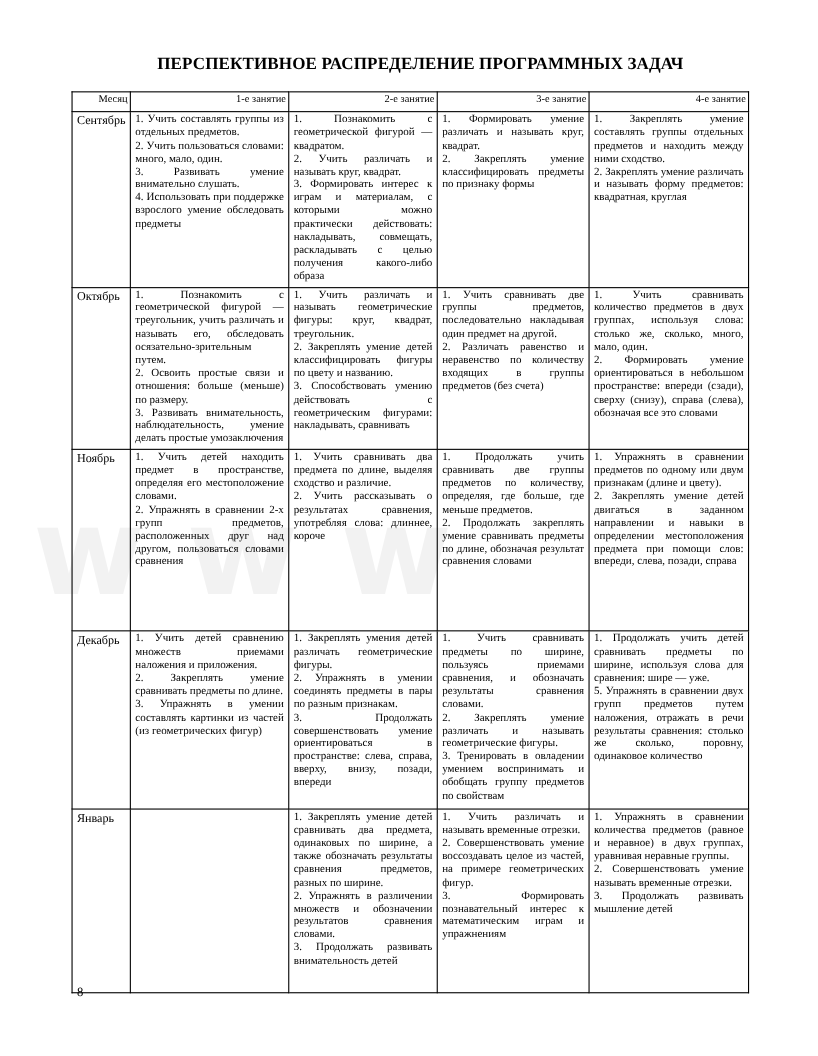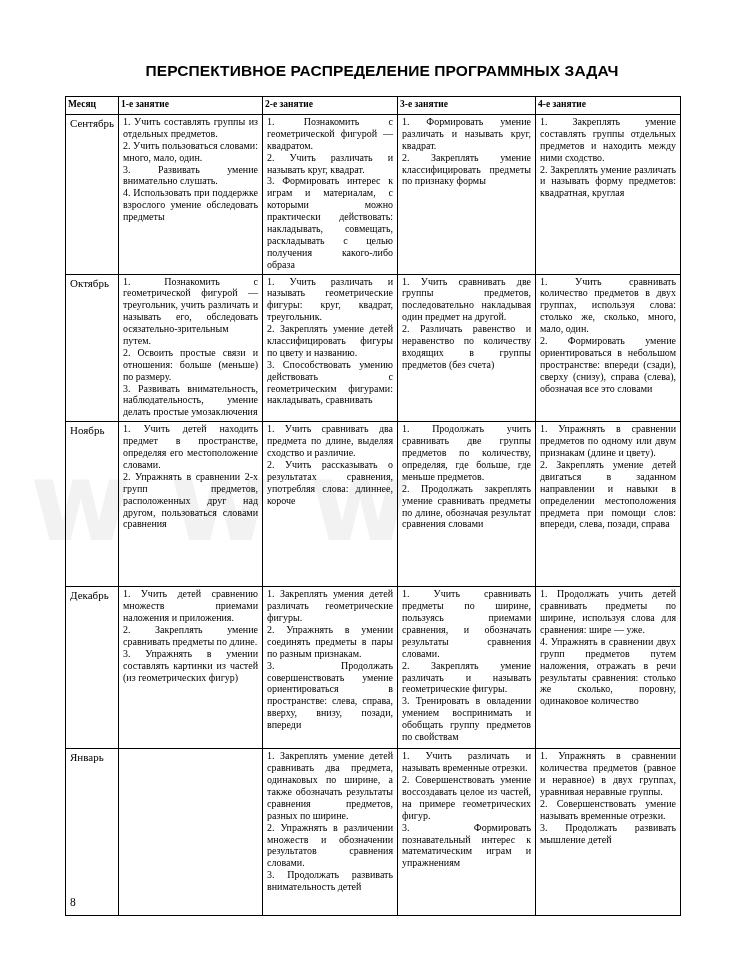--- a/index.html
+++ b/index.html
@@ -6,27 +6,27 @@
   .page {
     position:relative;
     width:744px; height:960px;
     margin:0 auto;
     background:#ffffff;
     font-family:"Liberation Serif", serif;
     color:#000;
     overflow:hidden;
   }
   .doc-title {
-    font-family:Liberation Sans, sans-serif;
+    font-family:Liberation Serif, serif;
     font-weight:bold;
     font-size:15.5px;
     letter-spacing:0.1px;
     text-align:center;
     padding-top:46px;
-    margin:16px;
+    margin:4px;
     padding-left:20px;
   }
   .doc-subtitle {
     font-family:"Liberation Serif", serif;
     font-weight:bold;
     font-size:18px;
     letter-spacing:0.6px;
     text-align:center;
     margin:27px 0 0 0;
   }
@@ -38,23 +38,23 @@
     position:relative;
     z-index:1;
   }
   .schedule th, .schedule td {
     border:1px solid #000;
     vertical-align:top;
     padding:1px 4px 3px 4px;
     overflow:hidden;
   }
   .schedule th {
-    font-weight:bold;
+    font-weight:normal;
     font-size:9.5px;
-    text-align:left;
+    text-align:right;
     padding:2px 2px 3px 2px;
     height:12px;
   }
   td.month-cell {
     font-size:11px;
     padding-top:2px;
   }
   .lesson-item {
     margin:0;
     font-size:10px;
@@ -187,21 +187,21 @@
             <p class="lesson-item">2. Упражнять в умении соединять предметы в пары по разным признакам.</p>
             <p class="lesson-item">3. Продолжать совершенствовать умение ориентироваться в пространстве: слева, справа, вверху, внизу, позади, впереди</p>
           </td>
         <td>
             <p class="lesson-item">1. Учить сравнивать предметы по ширине, пользуясь приемами сравнения, и обозначать результаты сравнения словами.</p>
             <p class="lesson-item">2. Закреплять умение различать и называть геометрические фигуры.</p>
             <p class="lesson-item">3. Тренировать в овладении умением воспринимать и обобщать группу предметов по свойствам</p>
           </td>
         <td>
             <p class="lesson-item">1. Продолжать учить детей сравнивать предметы по ширине, используя слова для сравнения: шире — уже.</p>
-            <p class="lesson-item">4. Упражнять в сравнении двух групп предметов путем наложения, отражать в речи результаты сравнения: столько же сколько, поровну, одинаковое количество</p>
+            <p class="lesson-item">5. Упражнять в сравнении двух групп предметов путем наложения, отражать в речи результаты сравнения: столько же сколько, поровну, одинаковое количество</p>
           </td>
       </tr>
       <tr class="row-jan">
         <td class="month-cell">Январь</td>
         <td></td>
         <td>
             <p class="lesson-item">1. Закреплять умение детей сравнивать два предмета, одинаковых по ширине, а также обозначать результаты сравнения предметов, разных по ширине.</p>
             <p class="lesson-item">2. Упражнять в различении множеств и обозначении результатов сравнения словами.</p>
             <p class="lesson-item">3. Продолжать развивать внимательность детей</p>
           </td>

